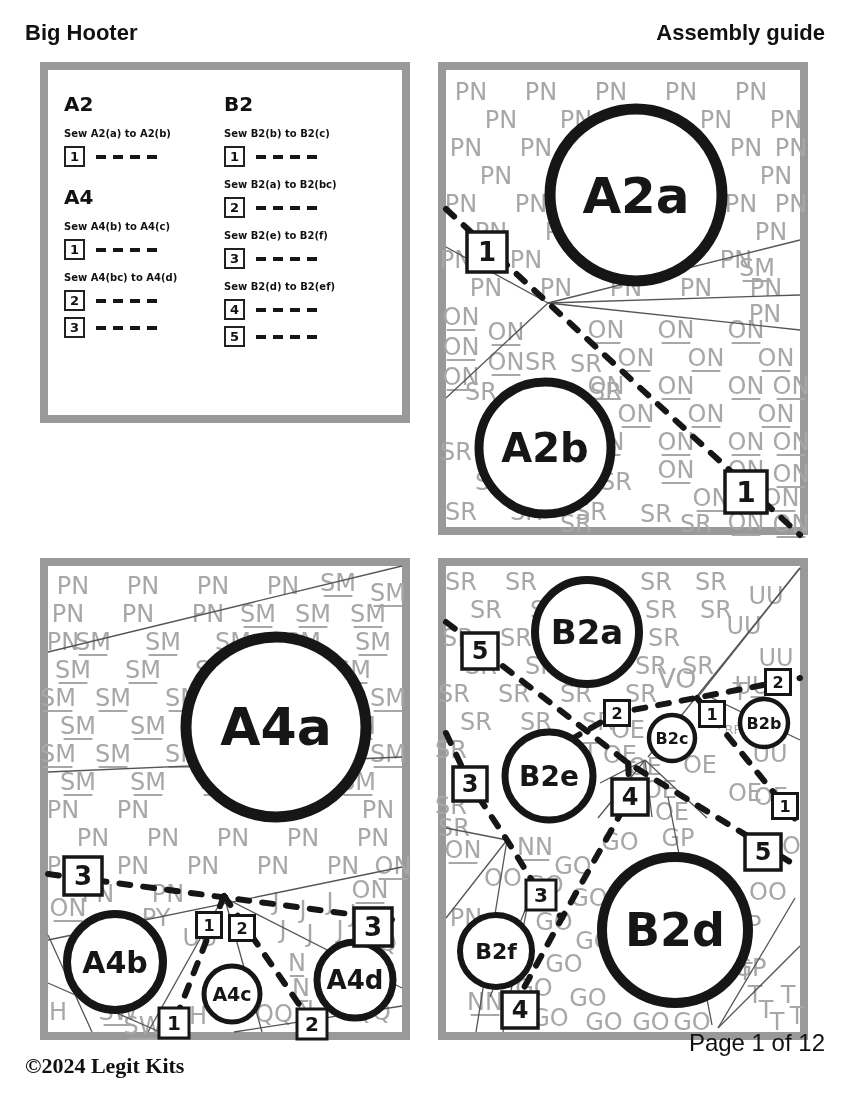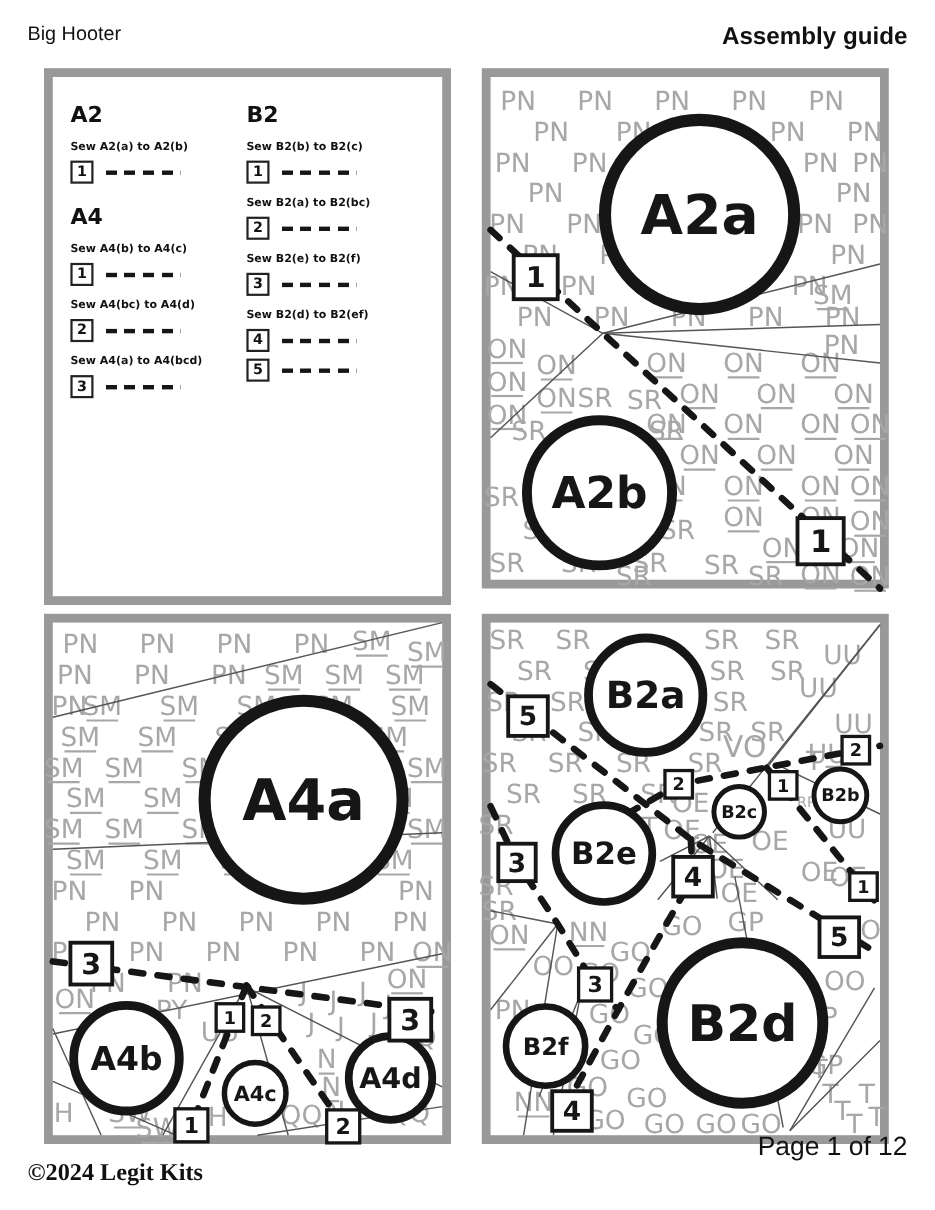--- a/index.html
+++ b/index.html
@@ -1,18 +1,18 @@
 <!DOCTYPE html>
 <html><head>
 <meta charset="utf-8">
 <style>
   html,body{margin:0;padding:0;background:#fff;}
   .page{position:relative;width:850px;height:1100px;background:#fff;overflow:hidden;
         font-family:"Liberation Sans",sans-serif;color:#111;}
-  .hdr-left{position:absolute;left:25px;top:20px;font-size:18px;font-weight:normal;}
+  .hdr-left{position:absolute;left:25px;top:20px;font-size:22px;font-weight:bold;}
   .hdr-right{position:absolute;right:25px;top:20px;font-size:22px;font-weight:bold;}
   .ftr-left{position:absolute;left:25px;top:1053px;font-size:22px;font-weight:bold;font-family:Liberation Serif, serif;}
   .ftr-right{position:absolute;right:25px;top:1029px;font-size:24px;font-weight:normal;}
   .panel{position:absolute;border:8px solid #999;background:#fff;box-sizing:border-box;}
   .panel svg{display:block;overflow:visible;}
   
   .legend-col{position:absolute;top:16px;width:152px;}
   .legend-col.c1{left:16px;} .legend-col.c2{left:176px;}
   .legend-heading{font-size:20px;font-weight:bold;margin:6px 0 10px;font-family:"DejaVu Sans",sans-serif;}
   .legend-sec{margin-bottom:18px;}
@@ -24,21 +24,21 @@
   .dash-bar{width:68px;height:4px;margin-left:11px;
             background:repeating-linear-gradient(90deg,#161616 0 10px,transparent 10px 17px);}
 </style>
 </head>
 <body>
 
 <div class="page">
   <div class="hdr-left">Big Hooter</div>
   <div class="hdr-right">Assembly guide</div>
 
-  <div class="panel" id="legend-panel" style="left: 40px; top: 62px; width: 370px; height: 488px;">
+  <div class="panel" id="legend-panel" style="left: 40px; top: 62px; width: 370px; height: 361px;">
       <div class="legend-col c1">
         <div class="legend-sec">
           <div class="legend-heading">A2</div>
           <div class="legend-label">Sew A2(a) to A2(b)</div>
           <div class="legend-row">
             <div class="legend-num">1</div>
             <div class="dash-bar"></div>
           </div>
         </div>
         <div class="legend-sec">
@@ -46,21 +46,20 @@
           <div class="legend-label">Sew A4(b) to A4(c)</div>
           <div class="legend-row">
             <div class="legend-num">1</div>
             <div class="dash-bar"></div>
           </div>
           <div class="legend-label">Sew A4(bc) to A4(d)</div>
           <div class="legend-row">
             <div class="legend-num">2</div>
             <div class="dash-bar"></div>
           </div>
-          <div class="legend-label">Sew A4(a) to A4(bcd)</div>
           <div class="legend-row">
             <div class="legend-num">3</div>
             <div class="dash-bar"></div>
           </div>
         </div>
       </div>
       <div class="legend-col c2">
         <div class="legend-sec">
           <div class="legend-heading">B2</div>
           <div class="legend-label">Sew B2(b) to B2(c)</div>

